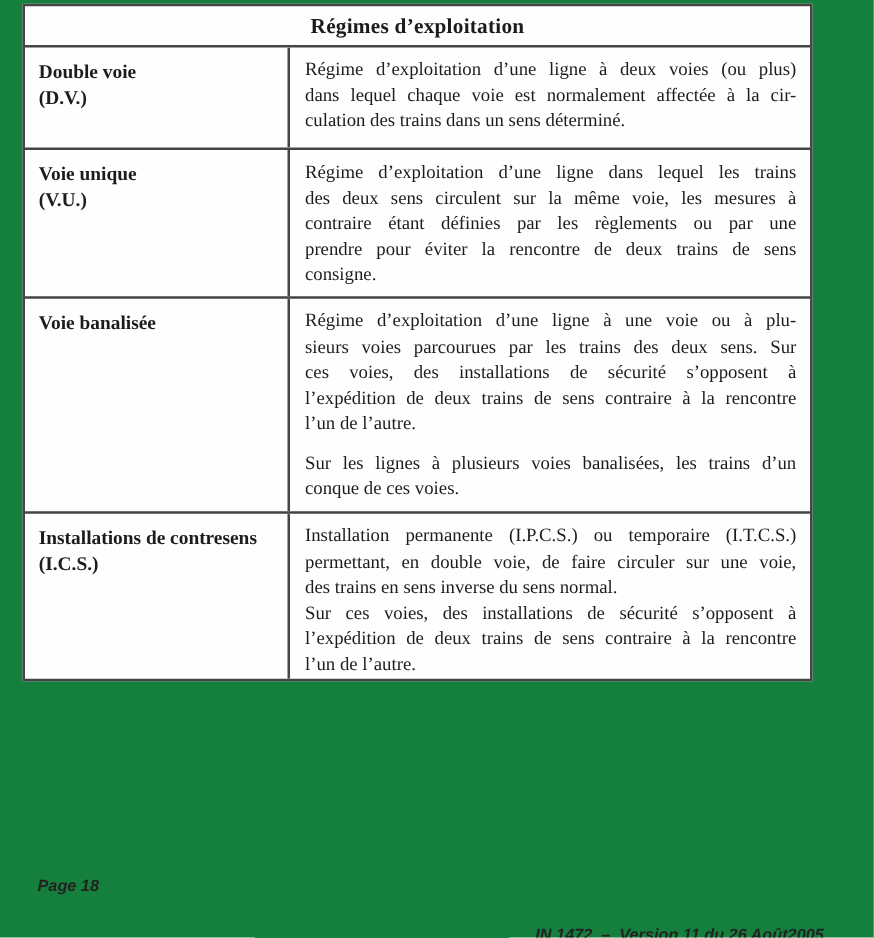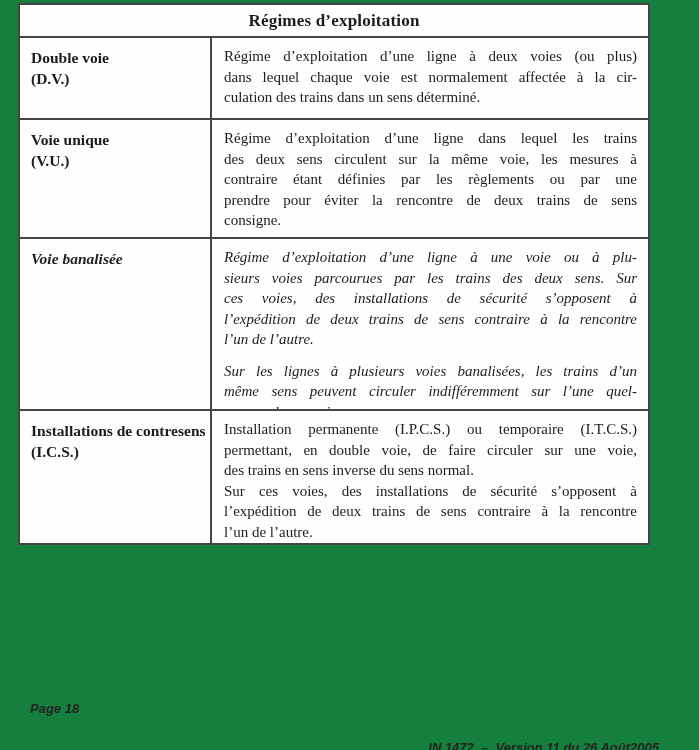--- a/index.html
+++ b/index.html
@@ -39,25 +39,25 @@
   }
 
   .trow {
     display: flex;
     box-sizing: border-box;
     border-bottom: 2px solid #454545;
     overflow: hidden;
   }
   .trow.row-0 { height: 82px; }
   .trow.row-1 { height: 119px; }
-  .trow.row-2 { height: 172px; font-style: italic; }
+  .trow.row-2 { height: 172px; }
   .trow.row-3 { height: 132px; border-bottom: none; }
 
   .term-cell {
-    width: 192px;
+    width: 212px;
     box-sizing: border-box;
     border-right: 2px solid #454545;
     padding: 9px 8px 0 11px;
     font-weight: bold;
     font-size: 15.5px;
     line-height: 21px;
     white-space: nowrap;
   }
 
   .def-cell {
@@ -136,21 +136,20 @@
           <div class="def-cell">
             <div class="para">
               <div class="tline jline">Régime d’exploitation d’une ligne à une voie ou à plu-</div>
               <div class="tline jline">sieurs voies parcourues par les trains des deux sens. Sur</div>
               <div class="tline jline">ces voies, des installations de sécurité s’opposent à</div>
               <div class="tline jline">l’expédition de deux trains de sens contraire à la rencontre</div>
               <div class="tline lline">l’un de l’autre.</div>
             </div>
             <div class="para">
               <div class="tline jline">Sur les lignes à plusieurs voies banalisées, les trains d’un</div>
-              <div class="tline jline">même sens peuvent circuler indifféremment sur l’une quel-</div>
               <div class="tline lline">conque de ces voies.</div>
             </div>
           </div>
         </div>
         <div class="trow row-3 tight">
           <div class="term-cell">
             <div class="tline lline">Installations de contresens</div>
             <div class="tline lline">(I.C.S.)</div>
           </div>
           <div class="def-cell">

